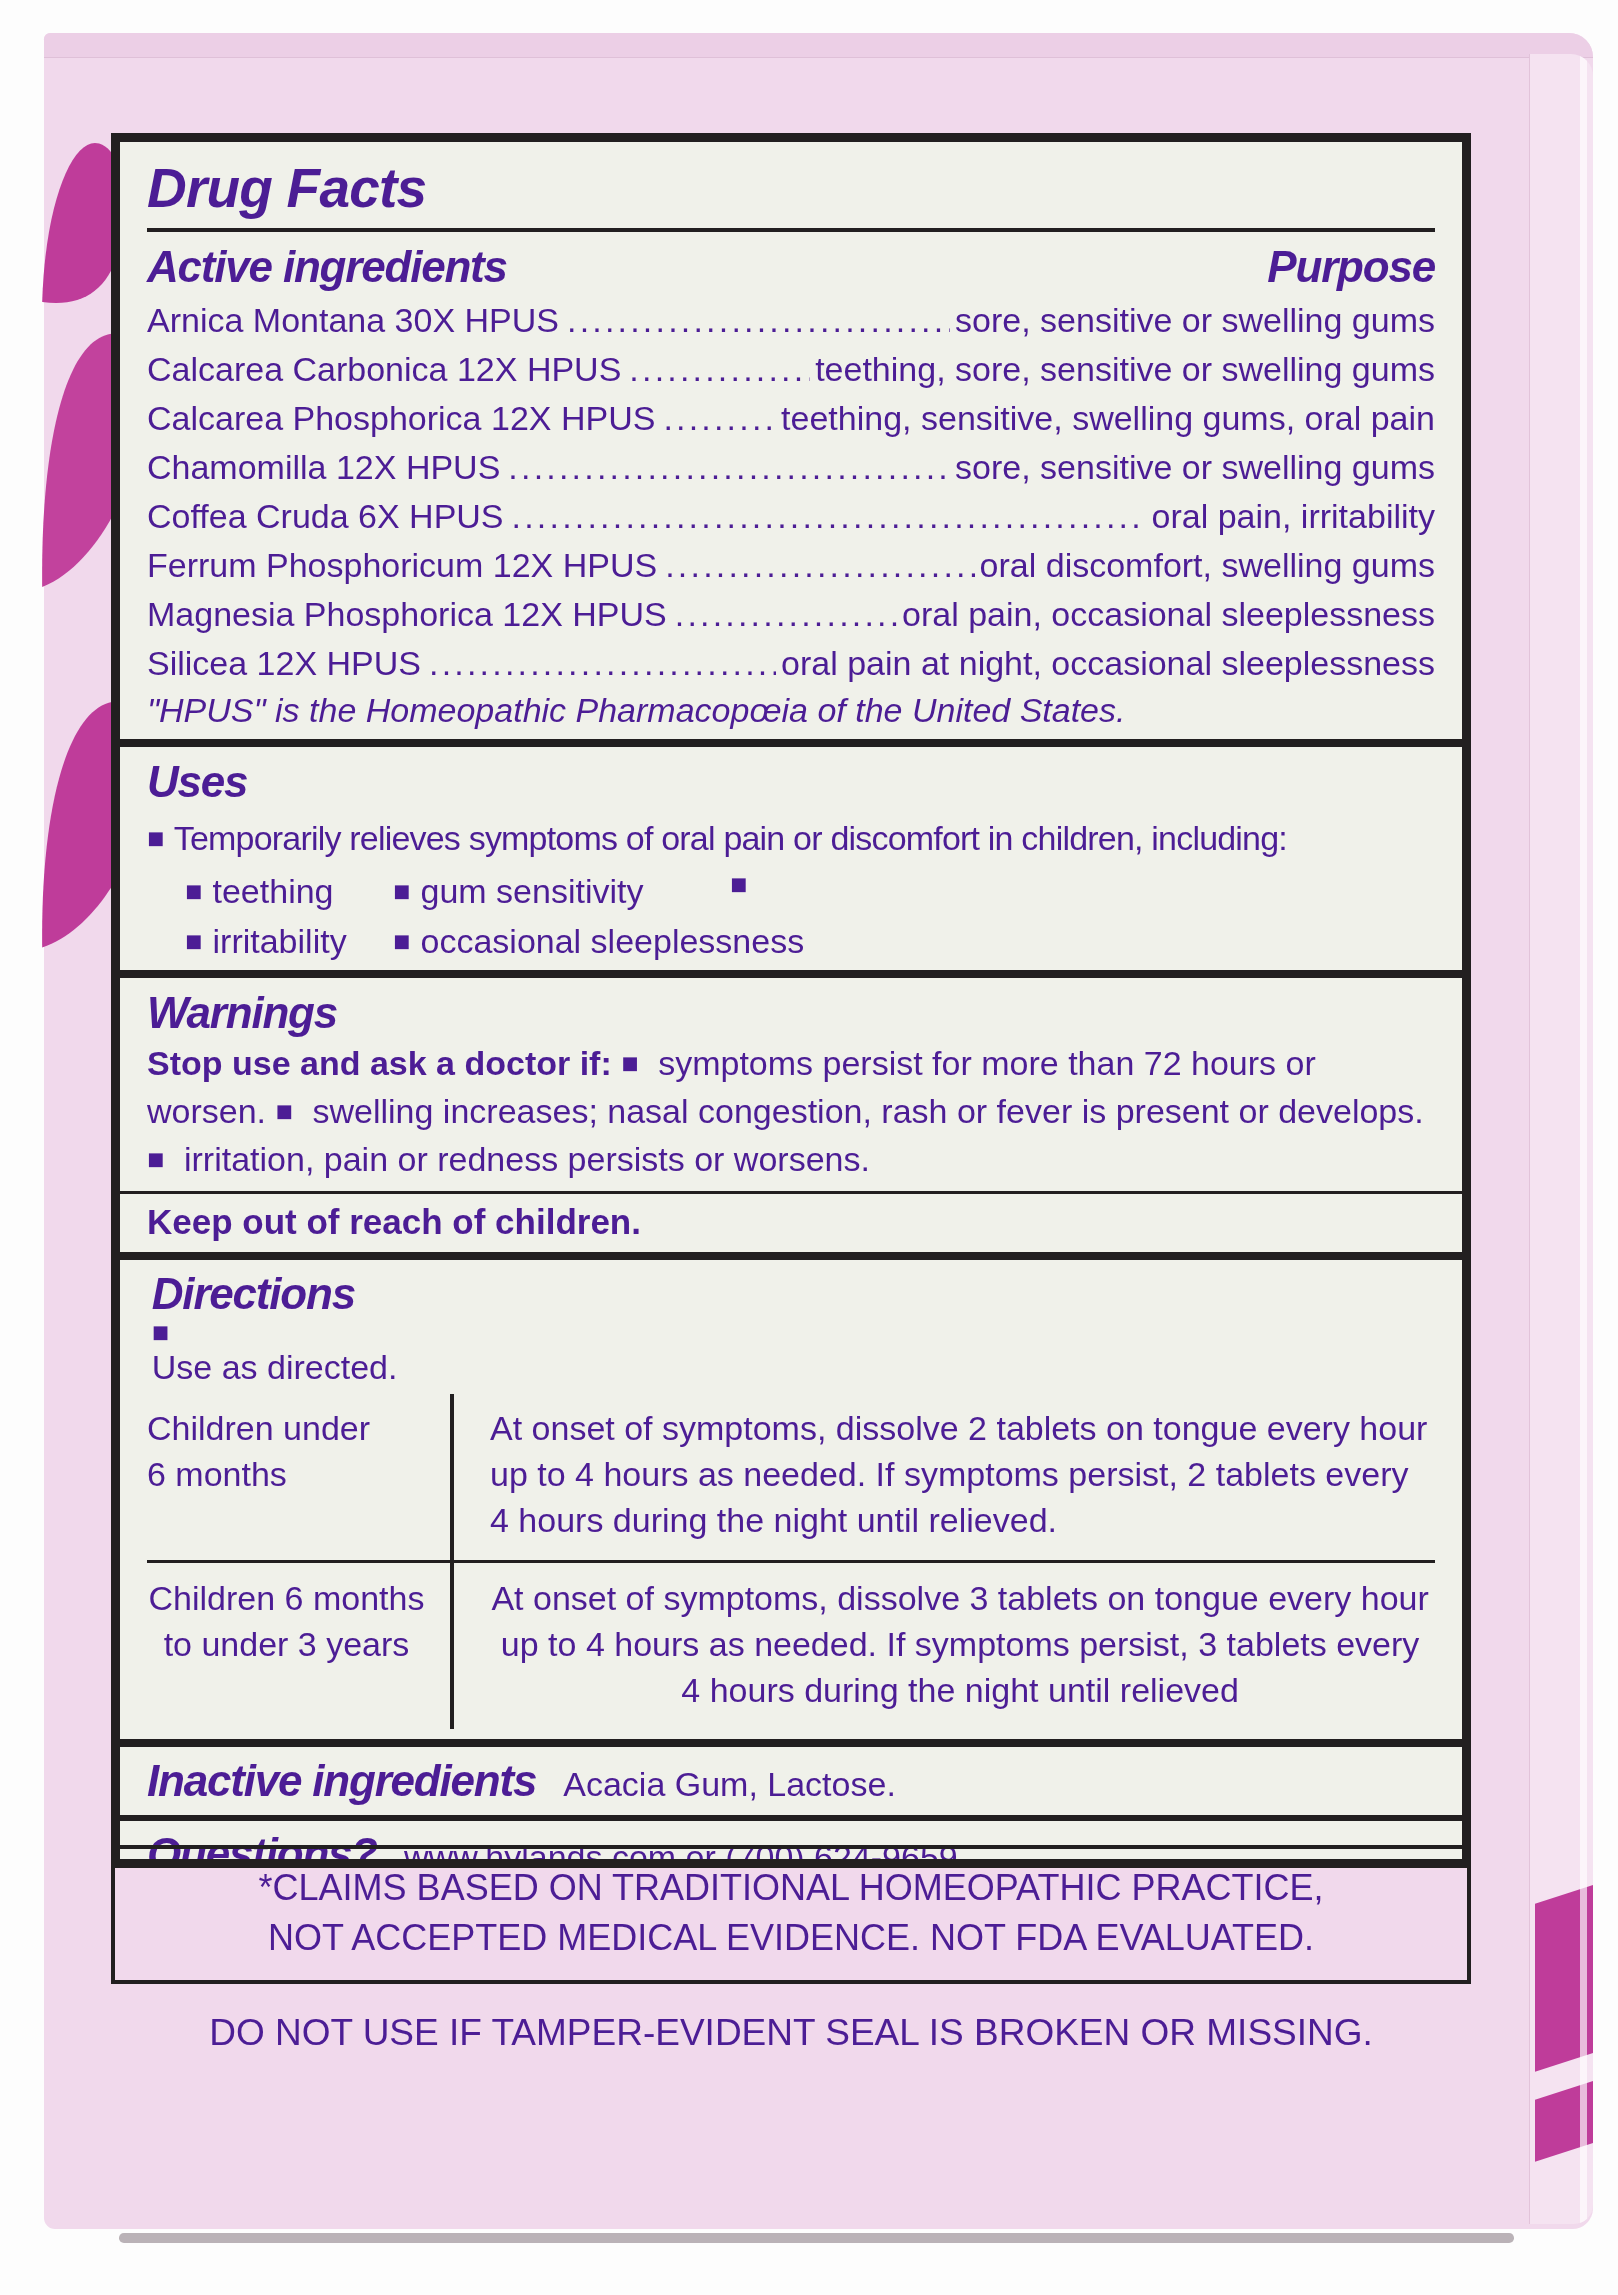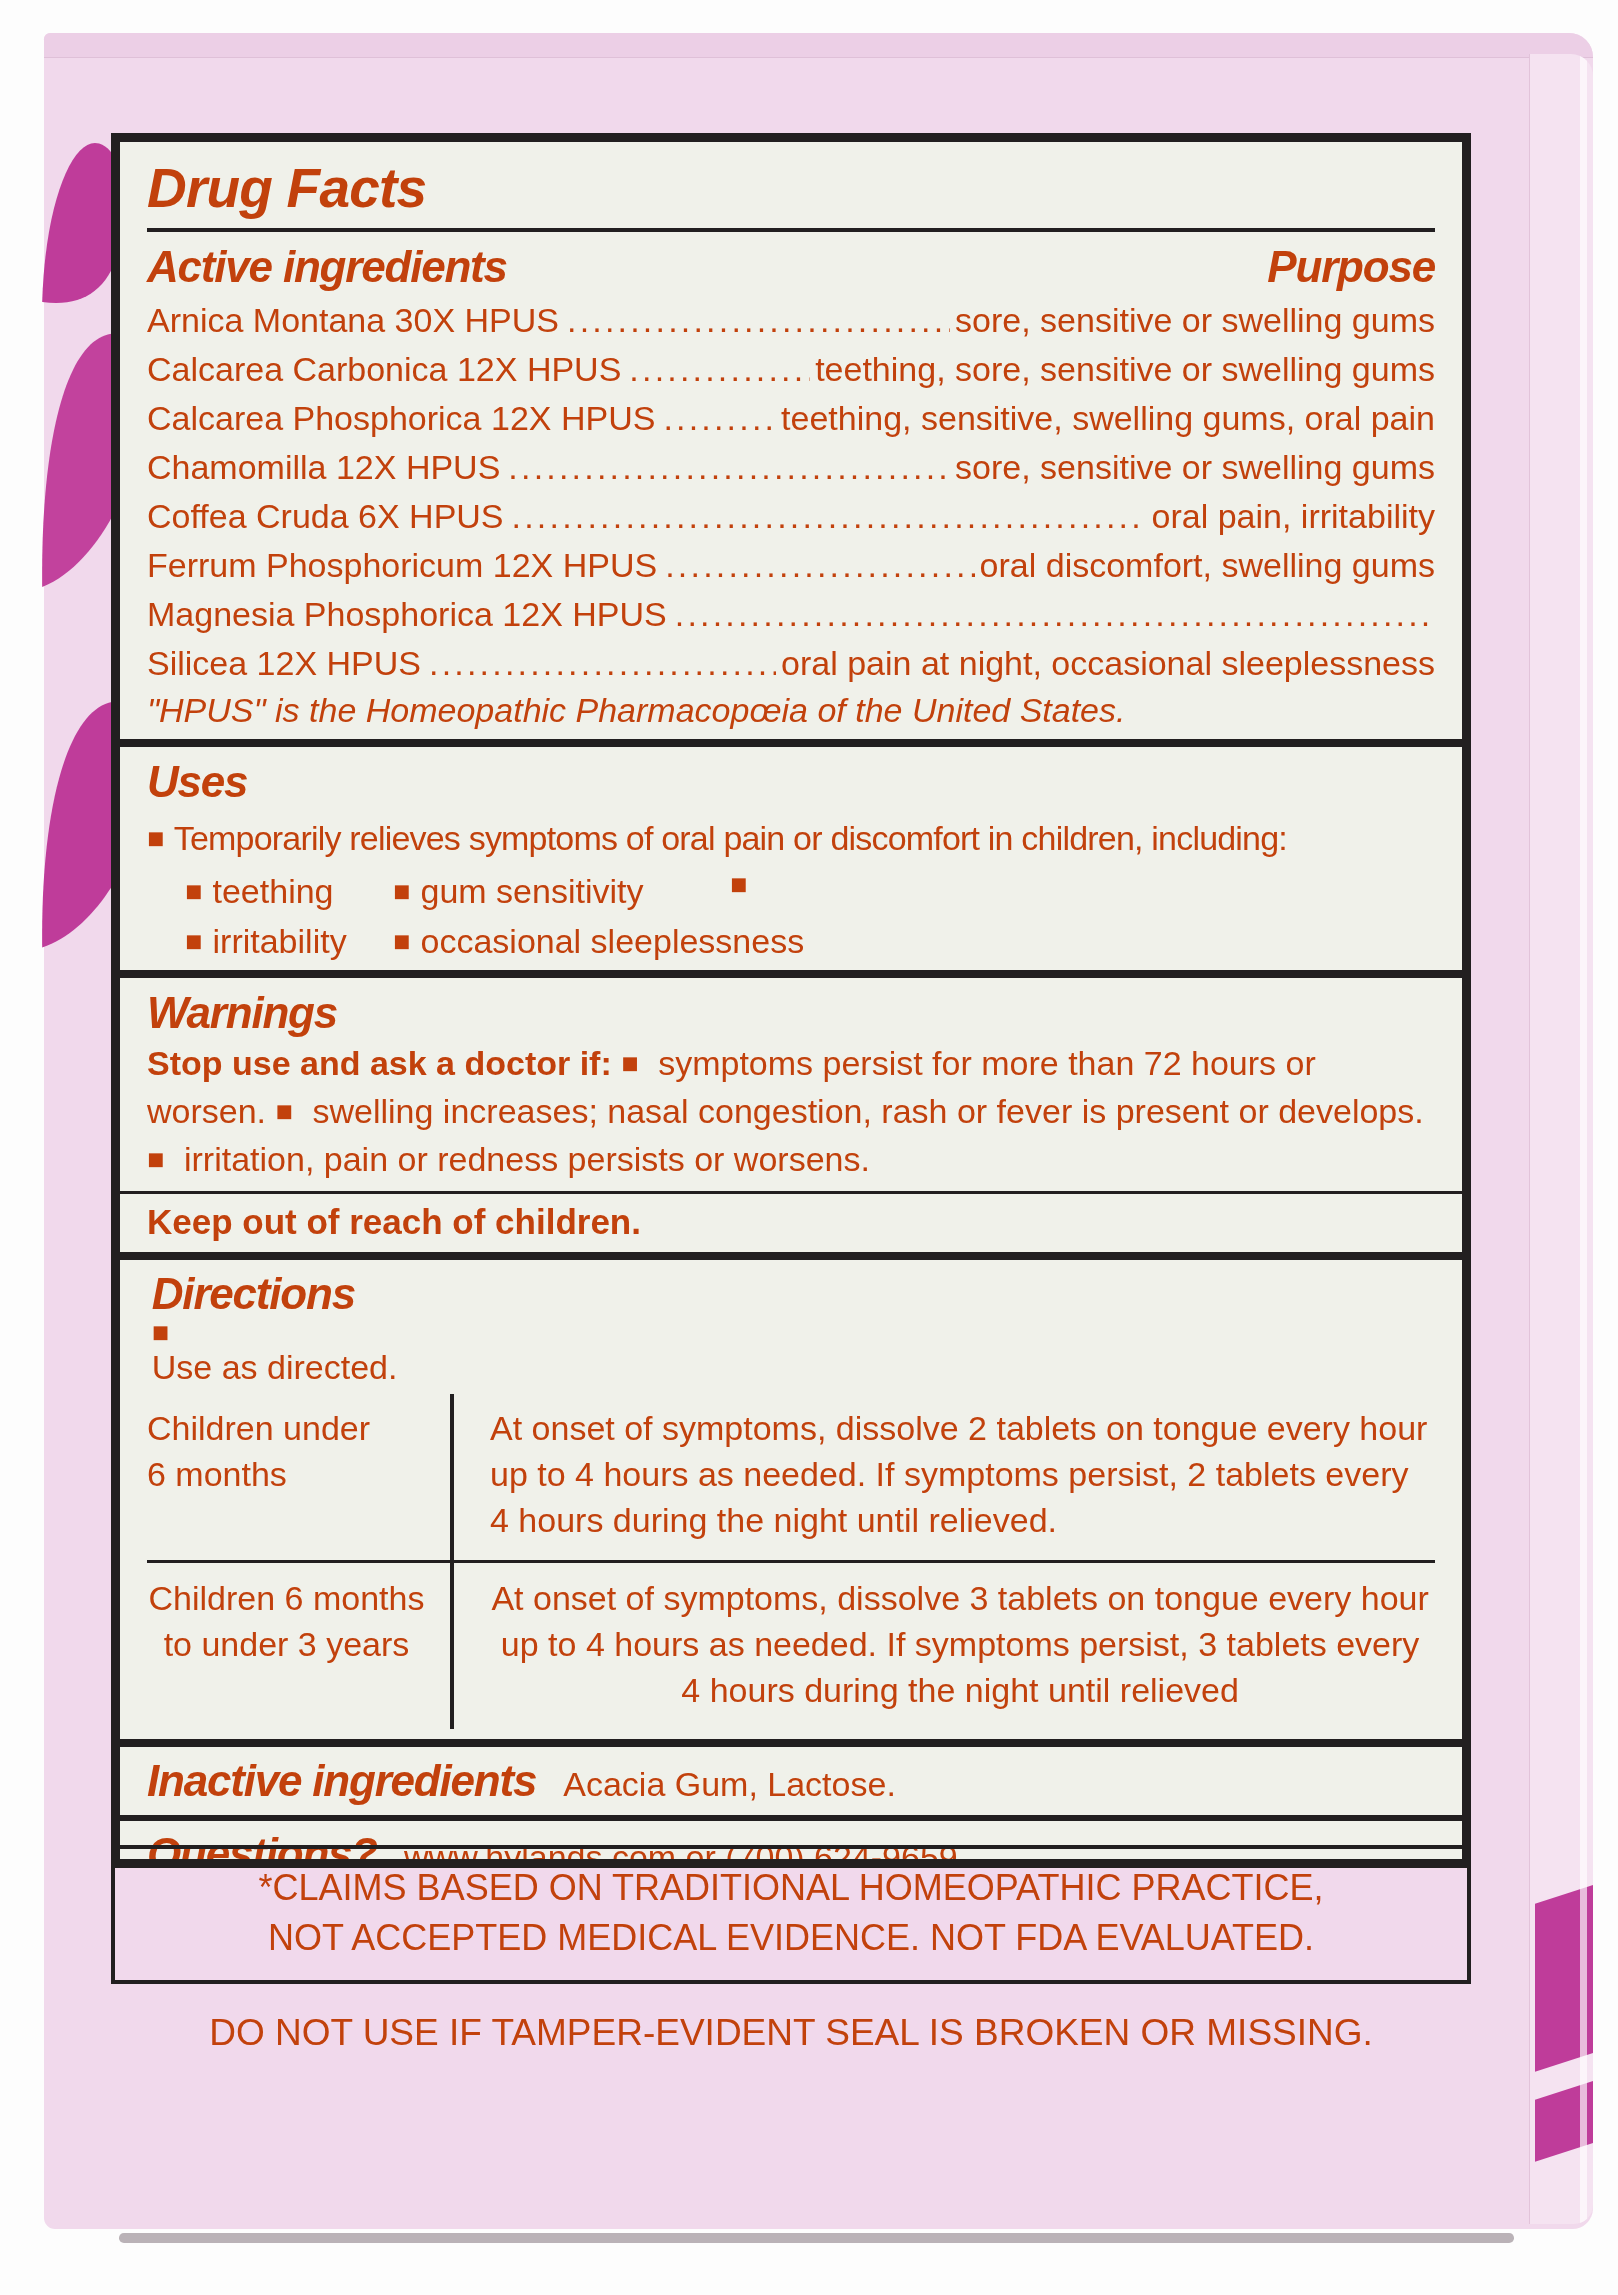--- a/index.html
+++ b/index.html
@@ -1,20 +1,20 @@
 <!DOCTYPE html>
 <html style="font-size:12.7px"><head>
 <meta charset="utf-8">
 <style>
   html,body { margin:0; padding:0; }
   .page {
     position:relative; width:1618px; height:2295px;
     background:#fdfdfd; overflow:hidden;
     font-family:"Liberation Sans","DejaVu Sans",sans-serif;
-    color:#c2410c;
+    color:#4c1d95;
   }
   
   .box {
     position:absolute; left:44px; top:33px; width:1549px; height:2196px;
     background:#f1d9ec; border-radius:6.3px 24px 20.6px 11px;
   }
   .flap {
     position:absolute; left:0; top:0; right:0; height:24px;
     background:#eccfe6; border-bottom:1.6px solid #dfc0d8;
     border-radius:6.3px 24px 0 0;
@@ -136,20 +136,21 @@
         <span>oral pain, irritability</span>
       </div>
       <div class="ing">
         <span>Ferrum Phosphoricum 12X HPUS</span>
         <span class="dots"></span>
         <span>oral discomfort, swelling gums</span>
       </div>
       <div class="ing">
         <span>Magnesia Phosphorica 12X HPUS</span>
         <span class="dots"></span>
+        <span>oral pain, occasional sleeplessness</span>
       </div>
       <div class="ing">
         <span>Silicea 12X HPUS</span>
         <span class="dots"></span>
         <span>oral pain at night, occasional sleeplessness</span>
       </div>
 
       <div class="note">"HPUS" is the Homeopathic Pharmacopœia of the United States.</div>
 
       <div class="sep"></div>

